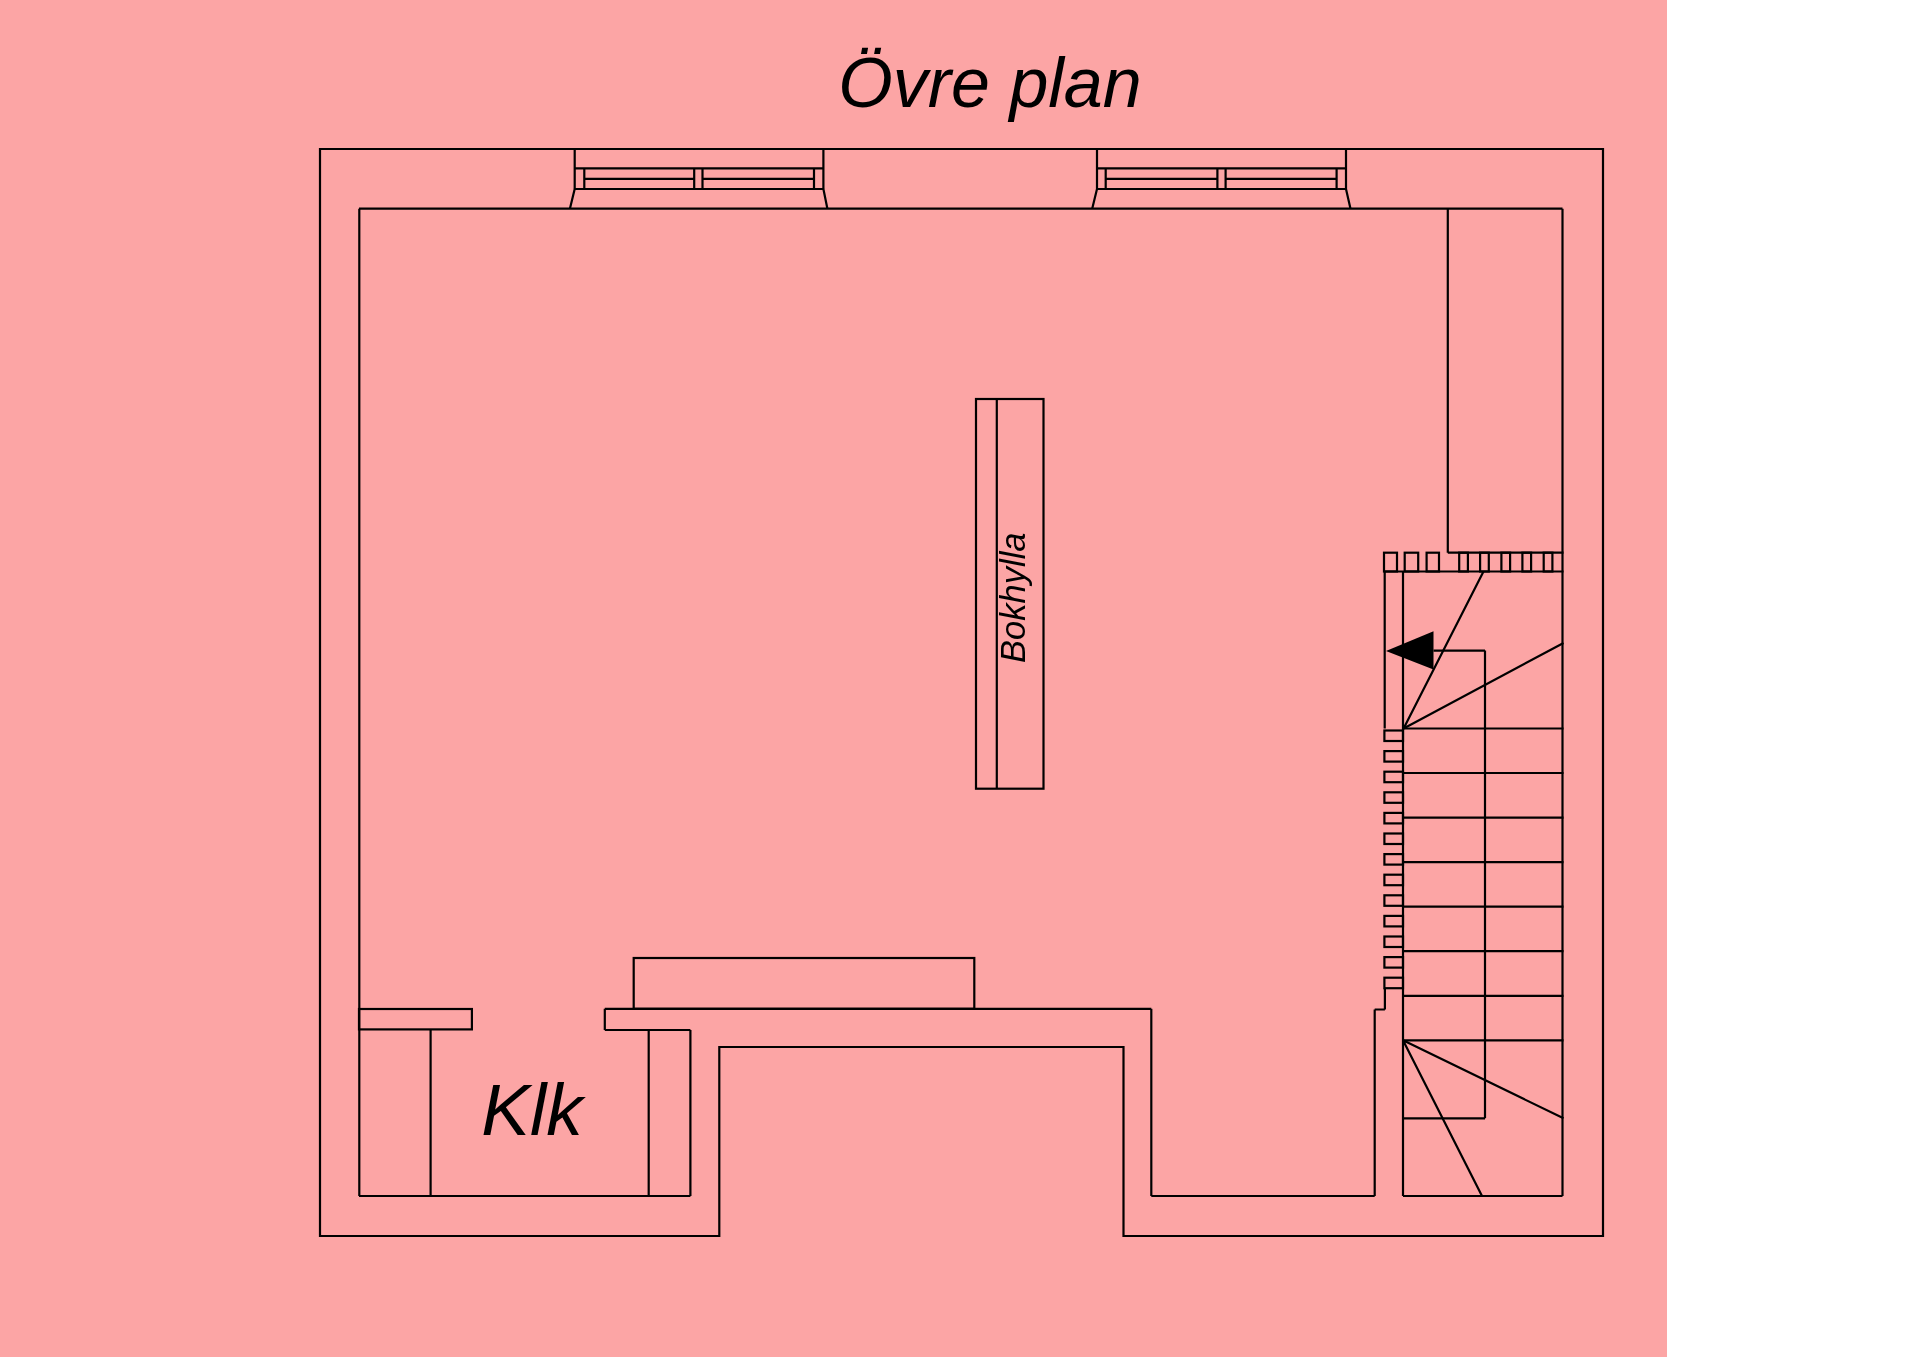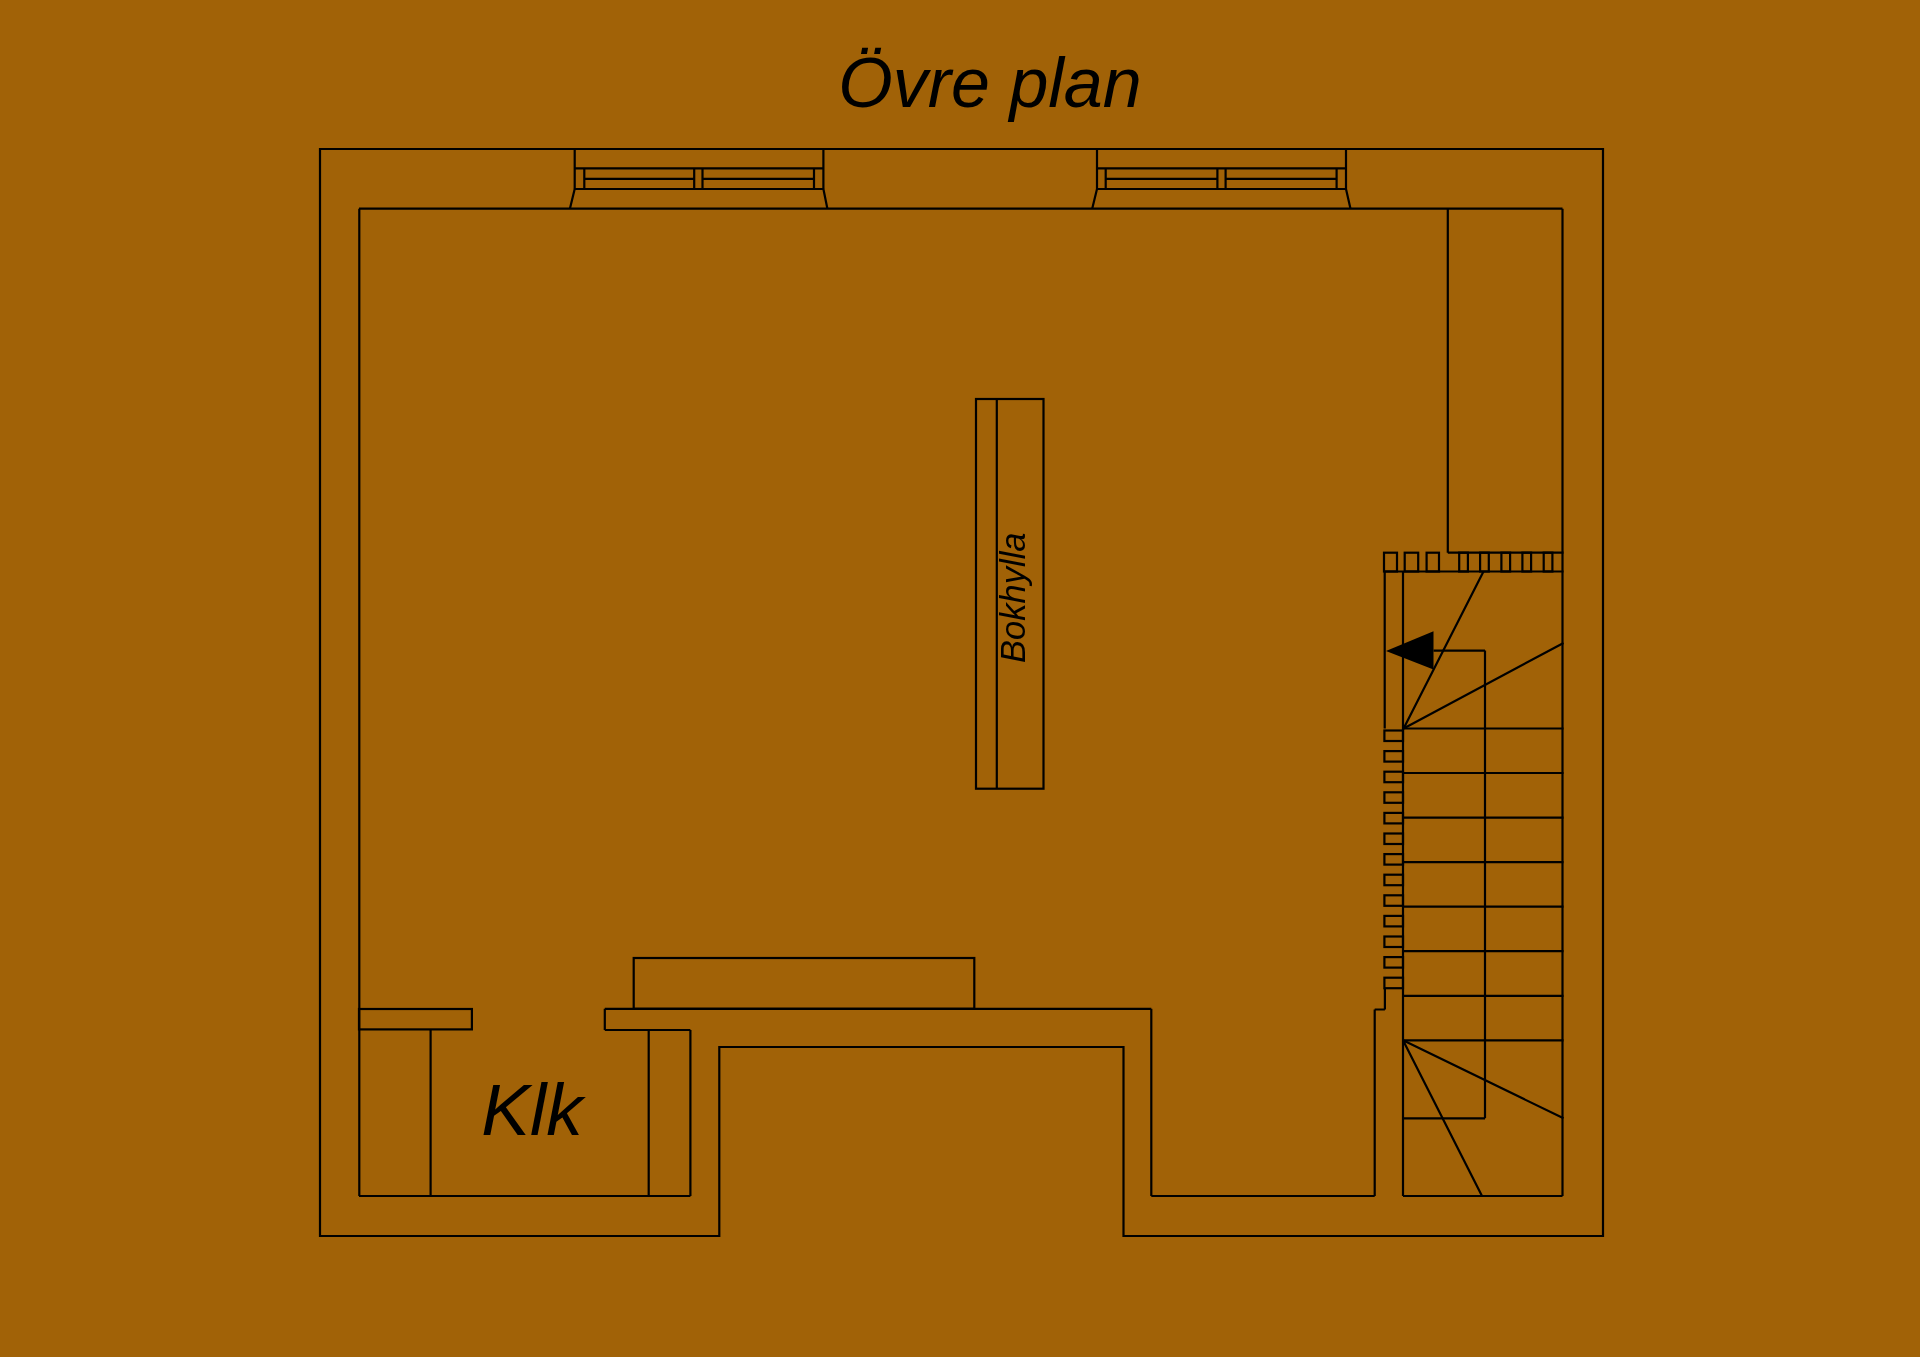--- a/index.html
+++ b/index.html
@@ -1,17 +1,17 @@
 <!DOCTYPE html>
 <html><head>
 <meta charset="utf-8">
 <title>Övre plan</title>
 <style>
 html,body{margin:0;padding:0;background:#fff;}
-.page{width:1920px;height:1357px;position:relative;background:#a16207;overflow:hidden;}
+.page{width:1667px;height:1357px;position:relative;background:#fca5a5;overflow:hidden;}
 text{font-family:"Liberation Sans",sans-serif;fill:#000;}
 </style>
 </head>
 <body>
 <div class="page">
 <svg width="1920" height="1357" viewBox="0 0 1920 1357" xmlns="http://www.w3.org/2000/svg">
 <g fill="none" stroke="#000" stroke-width="2.2">
 
 <path d="M320,149 H1603 V1236 H1123.5 V1047 H719.3 V1236 H320 Z"></path>
 

